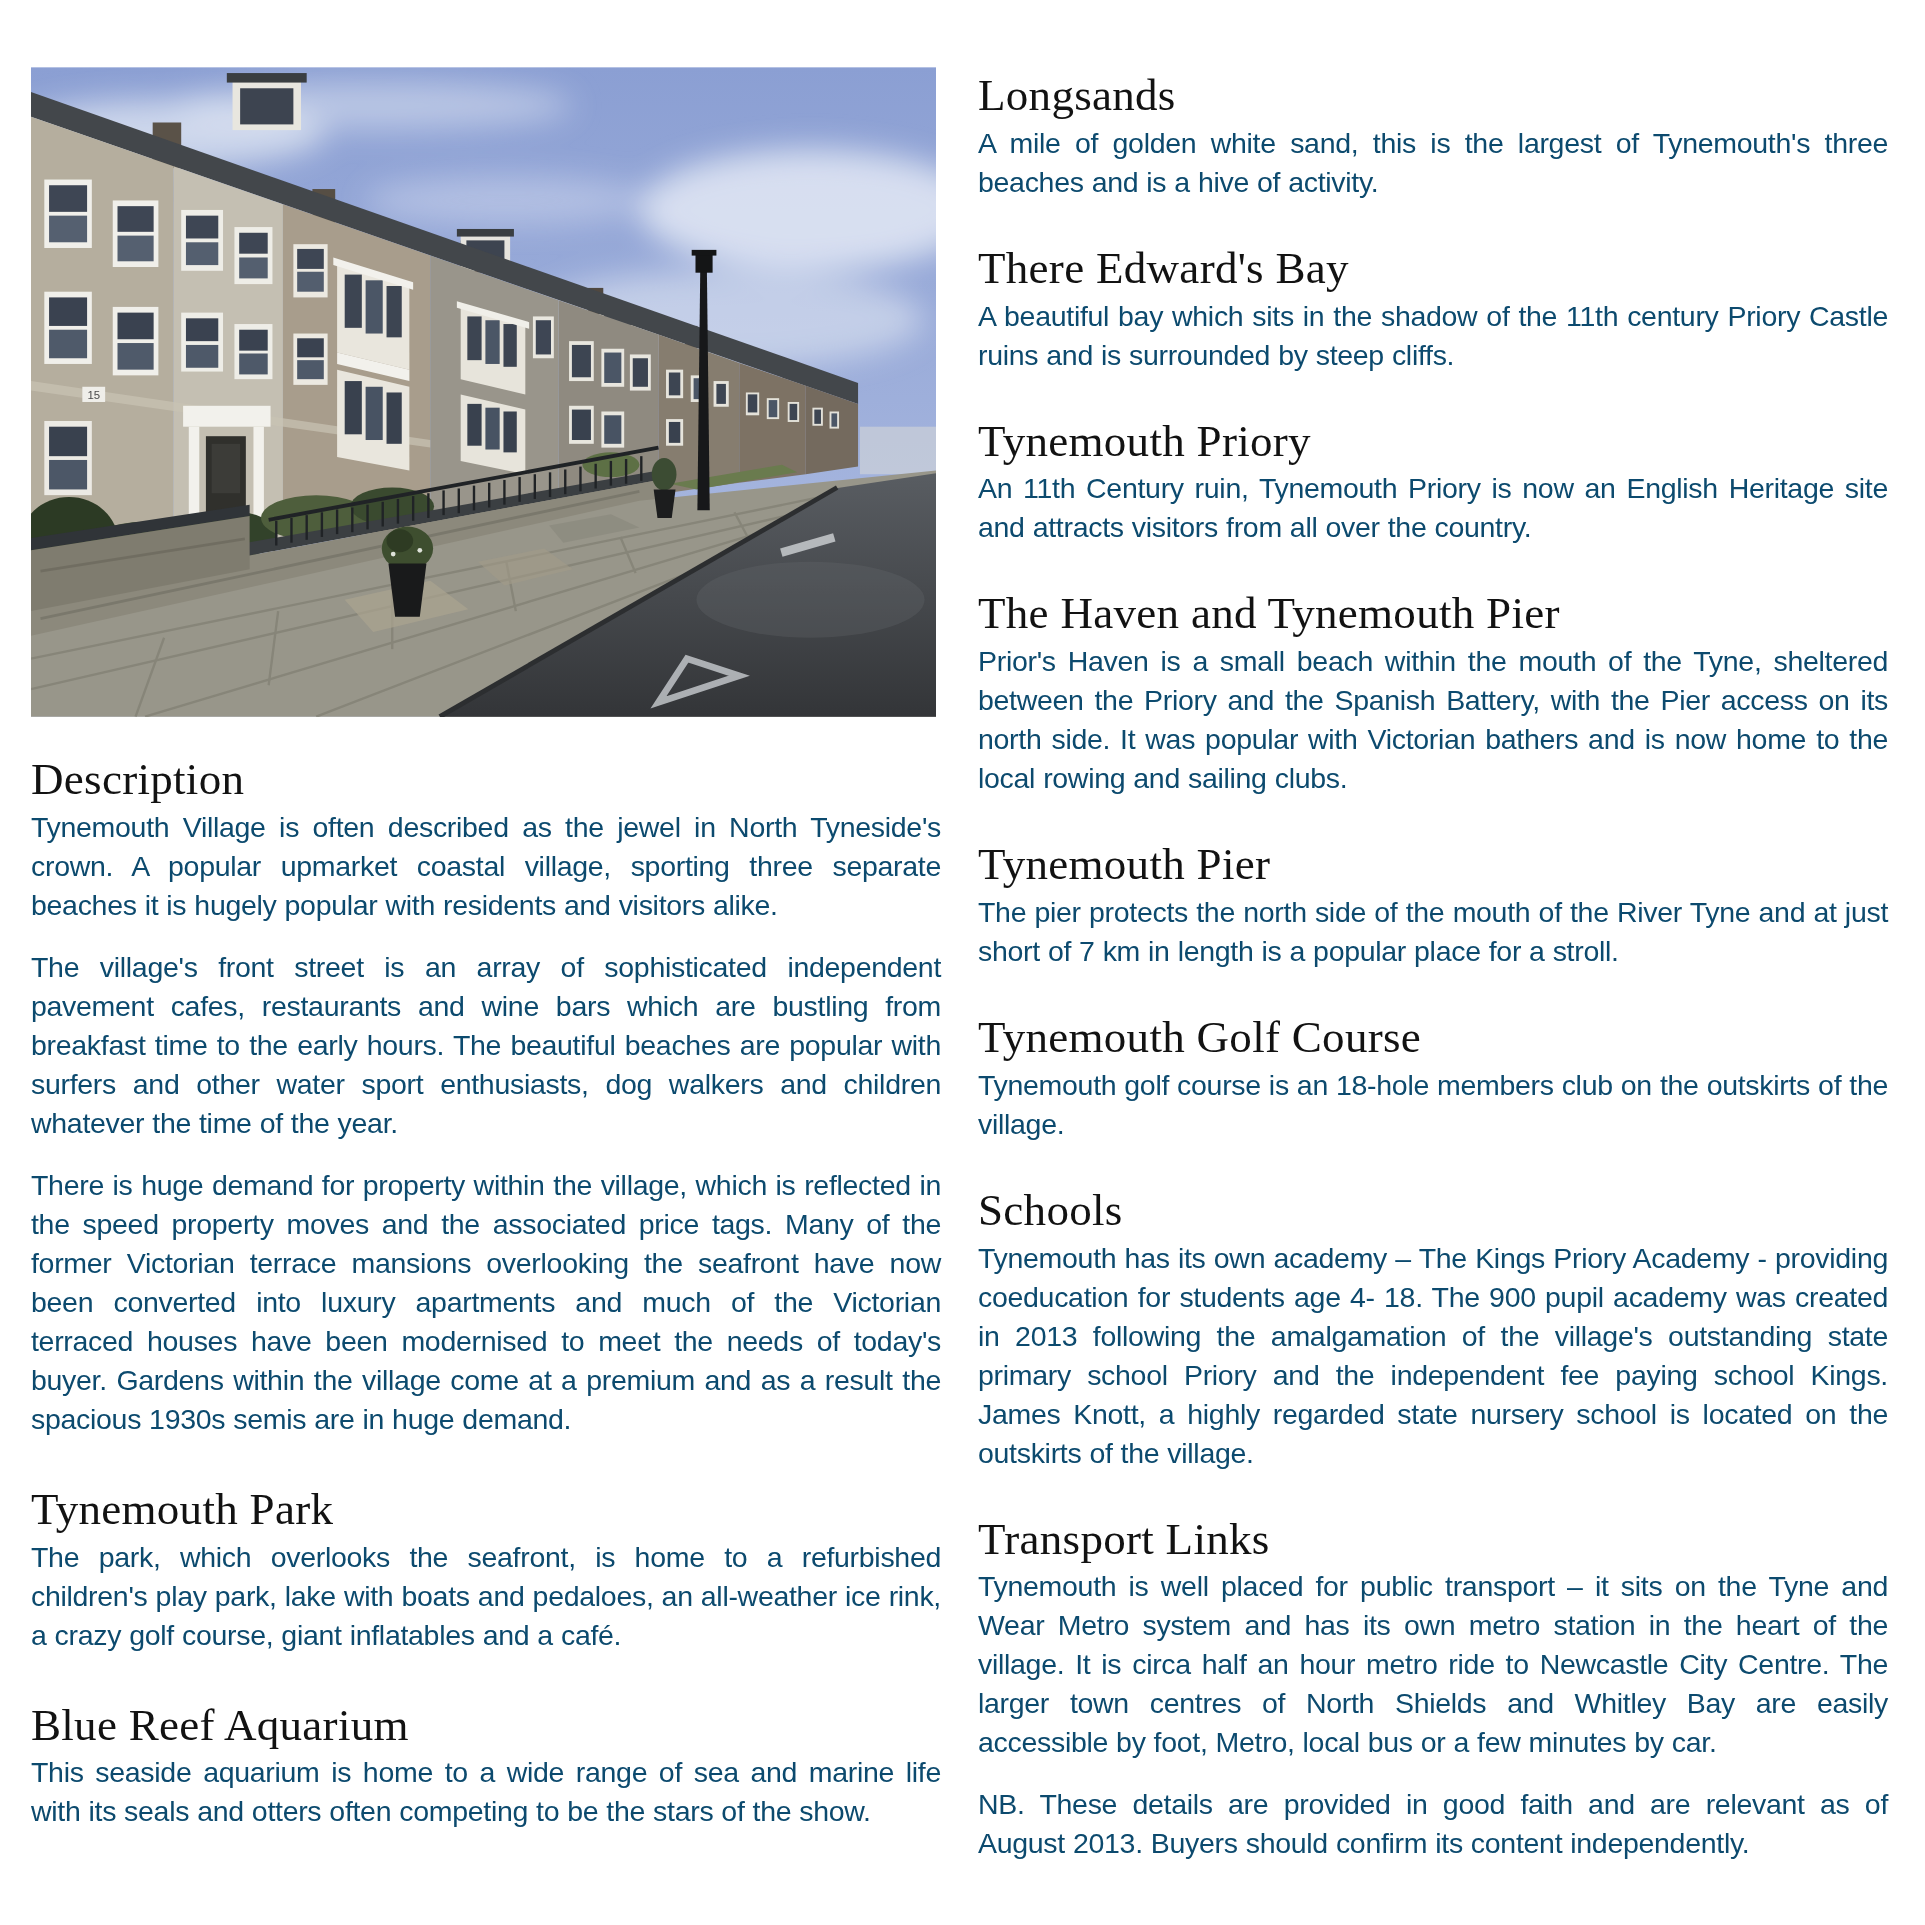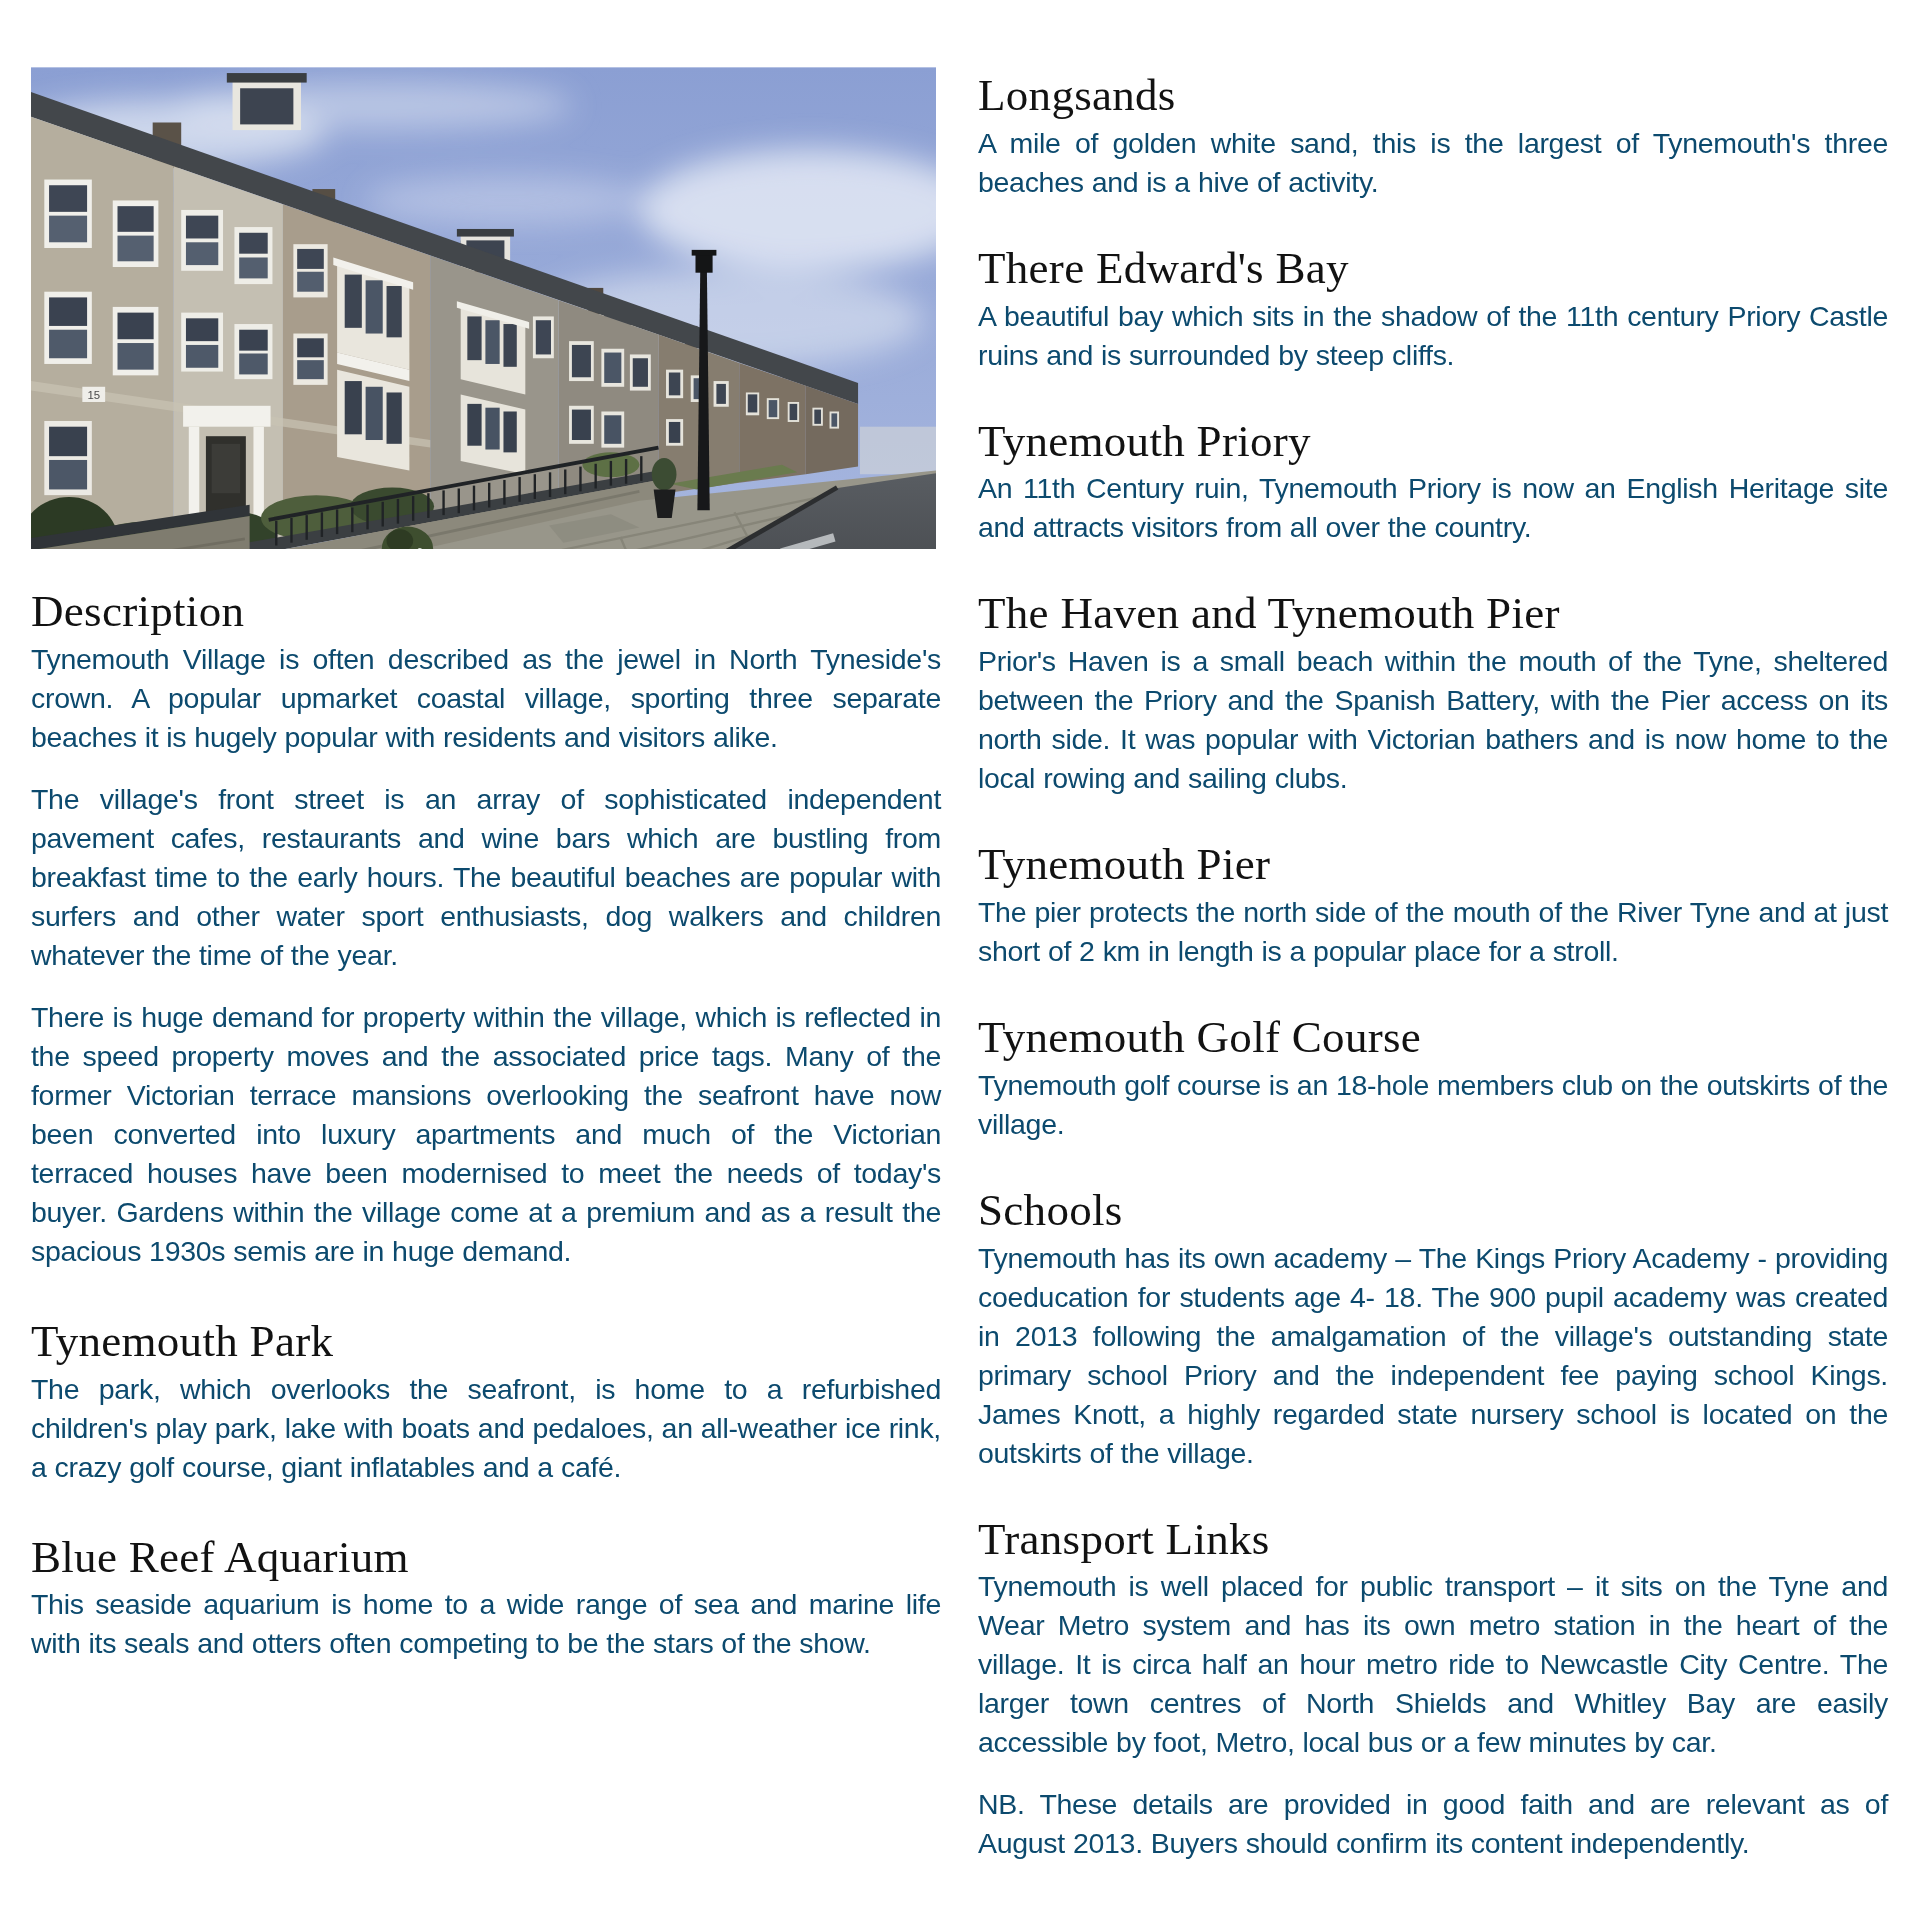--- a/index.html
+++ b/index.html
@@ -3,21 +3,21 @@
 <meta charset="utf-8">
 <style>
   html, body { margin:0; padding:0; background:#ffffff; }
   .page {
     position:relative; width:1926px; height:1925px; background:#ffffff;
     font-family:"Liberation Sans", sans-serif; color:#1a1a1a; overflow:hidden;
   }
   .col { position:absolute; top:0; }
   .col-left  { left:31px;  top:67px; width:910px; }
   .col-right { left:978px; top:59px; width:910px; }
-  .photo-wrap { width:905px; height:482px; overflow:hidden; }
+  .photo-wrap { width:905px; height:650px; overflow:hidden; }
   h2 {
     font-family:"Liberation Serif", serif; font-weight:normal;
     font-size:45px; line-height:48px; letter-spacing:0.3px;
     margin:42px 0 4.8px; color:#121212;
   }
   .col-left h2 { margin-top:46px; }
   .col-left section:first-of-type h2 { margin-top:38px; }
   .col-right section:first-child h2 { margin-top:12px; }
   p {
     font-size:28.5px; line-height:39px; margin:0 0 23px;
@@ -340,21 +340,21 @@
       <p>An 11th Century ruin, Tynemouth Priory is now an English Heritage site and attracts visitors from all over the country.</p>
     </section>
 
     <section>
       <h2>The Haven and Tynemouth Pier</h2>
       <p>Prior's Haven is a small beach within the mouth of the Tyne, sheltered between the Priory and the Spanish Battery, with the Pier access on its north side. It was popular with Victorian bathers and is now home to the local rowing and sailing clubs.</p>
     </section>
 
     <section>
       <h2>Tynemouth Pier</h2>
-      <p>The pier protects the north side of the mouth of the River Tyne and at just short of 2 km in length is a popular place for a stroll.</p>
+      <p>The pier protects the north side of the mouth of the River Tyne and at just short of 7 km in length is a popular place for a stroll.</p>
     </section>
 
     <section>
       <h2>Tynemouth Golf Course</h2>
       <p>Tynemouth golf course is an 18-hole members club on the outskirts of the village.</p>
     </section>
 
     <section>
       <h2>Schools</h2>
       <p>Tynemouth has its own academy – The Kings Priory Academy - providing coeducation for students age 4- 18. The 900 pupil academy was created in 2013 following the amalgamation of the village's outstanding state primary school Priory and the independent fee paying school Kings.  James Knott, a highly regarded state nursery school is located on the outskirts of the village.</p>

